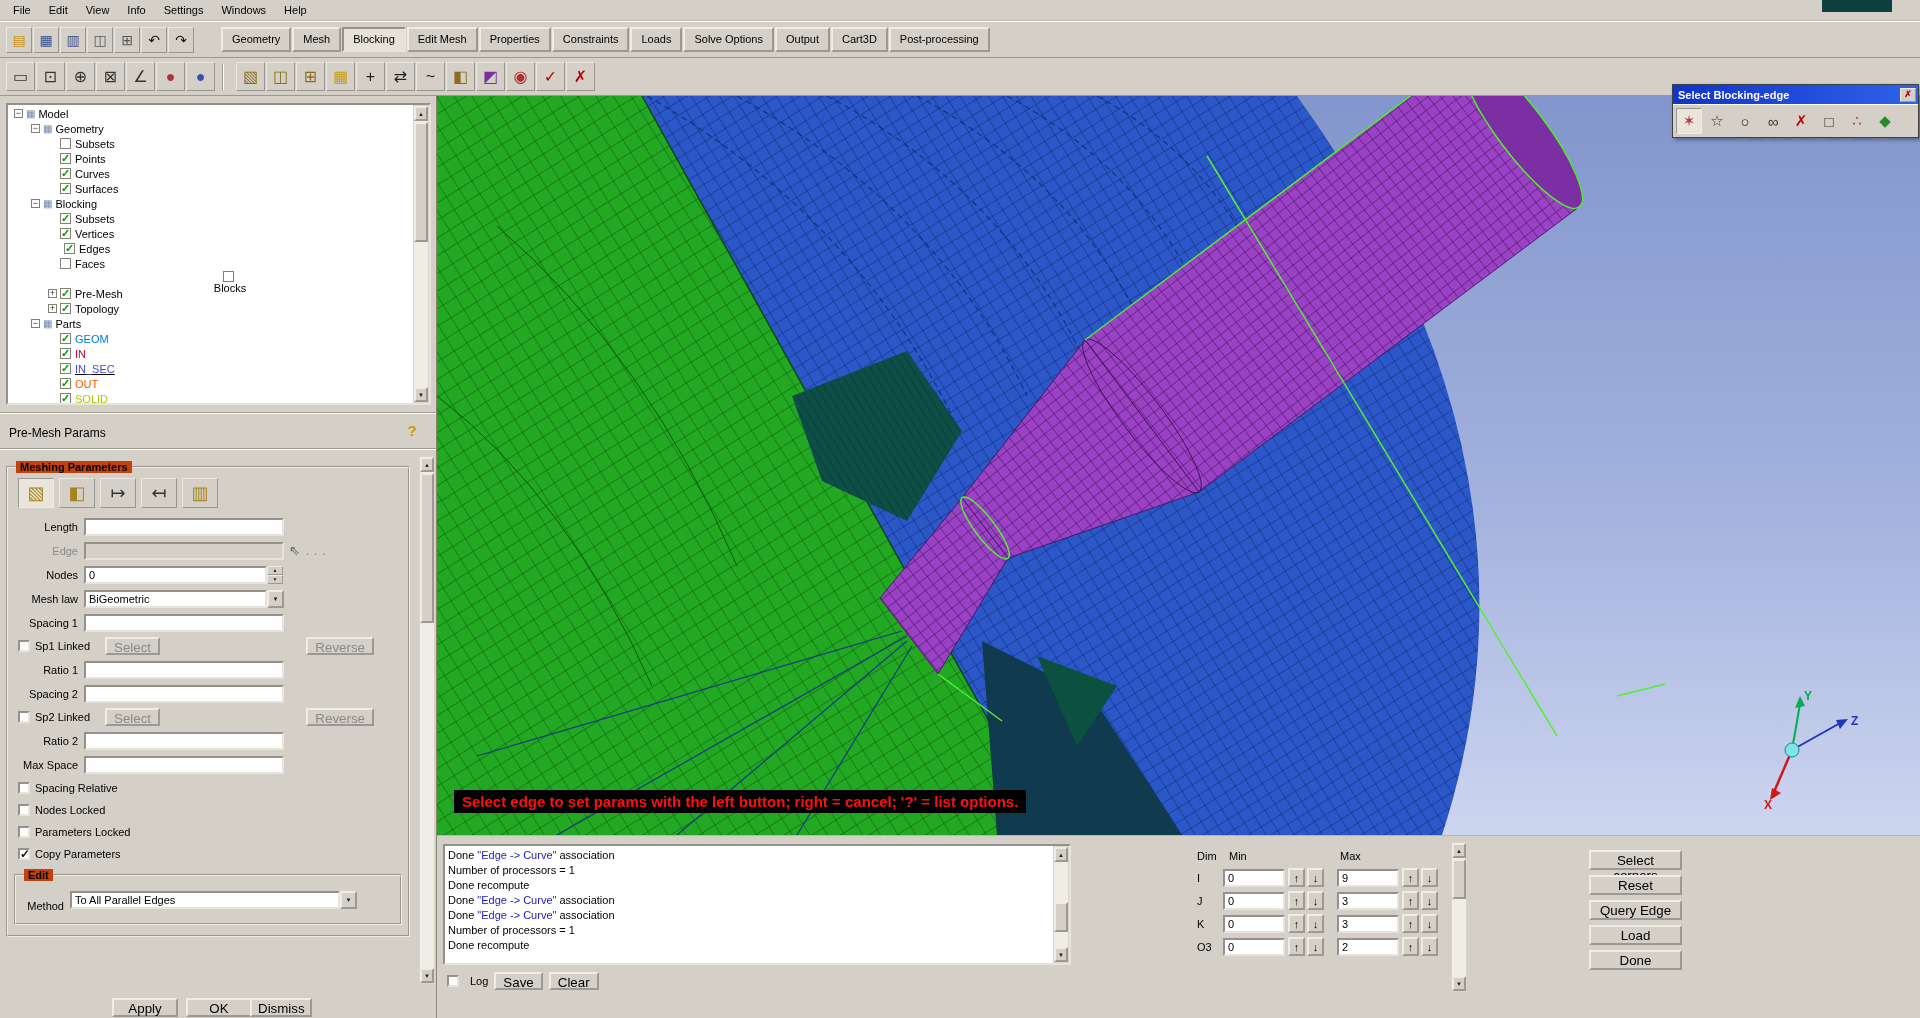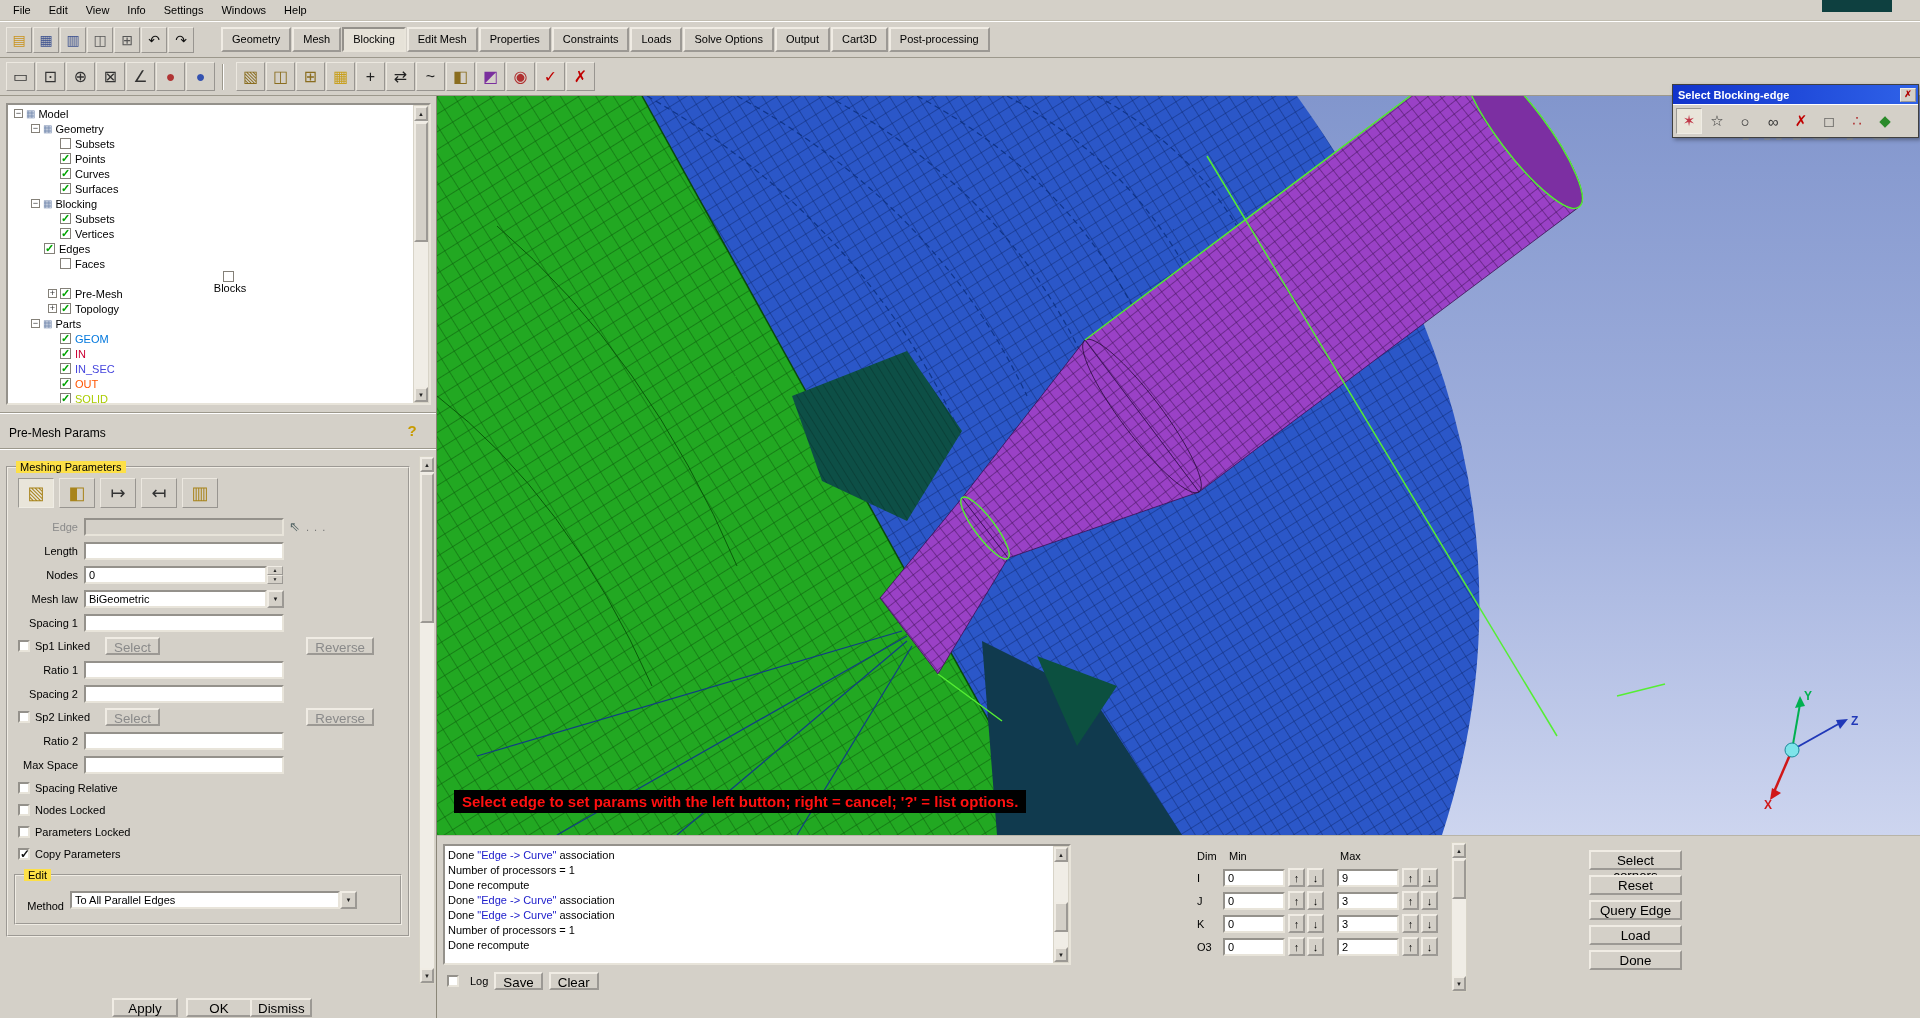--- a/index.html
+++ b/index.html
@@ -35,21 +35,21 @@
 .vsb { position:absolute; width:16px; background:#f0ede6; border:1px solid #d8d4c8; }
 .vsb .sb-up,.vsb .sb-down { position:absolute; left:0; width:14px; height:15px; background:#d4d0c8; border:2px outset #f0ece4; font-size:6px; text-align:center; line-height:10px; padding:0; color:#222; }
 .vsb .sb-up { top:0; } .vsb .sb-down { bottom:0; }
 .vsb .sb-up::before { content:"▲"; } .vsb .sb-down::before { content:"▼"; }
 .vsb .sb-thumb { position:absolute; left:0; width:14px; background:#d4d0c8; border:2px outset #f0ece4; }
 .hr { position:absolute; left:0; width:436px; height:2px; border-top:1px solid #9c988c; border-bottom:1px solid #fff; }
 .panel-title { position:absolute; left:9px; top:330px; font-size:12px; }
 .help-btn { position:absolute; left:402px; top:324px; width:20px; height:20px; background:transparent; border:none; color:#c89b00; font-size:15px; font-weight:bold; }
 .params { position:absolute; left:0; top:360px; width:416px; height:530px; overflow:hidden; }
 .group { position:relative; margin:10px 6px 0; border:2px groove #f0ece4; padding:10px 4px 10px; }
-.group-label { position:absolute; top:-7px; left:8px; background:#fde047; padding:0 4px; font-weight:normal; }
+.group-label { position:absolute; top:-7px; left:8px; background:#c2410c; padding:0 4px; font-weight:bold; }
 .param-icons { display:flex; gap:5px; margin:0 0 8px 6px; }
 .param-icon-btn { width:36px; height:30px; background:#d4d0c8; border:1px outset #ece8e0; font-size:18px; padding:0; }
 .param-icon-btn.pressed { border:1px inset #efece4; background:#e9e5da; }
 .prow { display:flex; align-items:center; height:21px; margin:3px 0; }
 .plbl { width:66px; text-align:right; margin-right:6px; flex:none; }
 .plbl.dis { color:#8a8a8a; }
 .pfield { width:200px; height:18px; background:#fff; border:2px inset #e8e4da; padding:1px 3px; }
 .pfield.dis { background:#d4d0c8; }
 .pfield.withspin { width:183px; }
 .pfield.combo { width:183px; }
@@ -263,21 +263,21 @@
           <div class="tree-row" style="padding-left: 40px;">
             <span class="expander-space"></span>
             <span class="tree-chk on"></span>
             <span class="tree-label">Subsets</span>
           </div>
           <div class="tree-row" style="padding-left: 40px;">
             <span class="expander-space"></span>
             <span class="tree-chk on"></span>
             <span class="tree-label">Vertices</span>
           </div>
-          <div class="tree-row" style="padding-left: 24px;">
+          <div class="tree-row" style="padding-left: 44px;">
             <span class="expander-space"></span>
             <span class="tree-chk on"></span>
             <span class="tree-label">Edges</span>
           </div>
           <div class="tree-row" style="padding-left: 40px;">
             <span class="expander-space"></span>
             <span class="tree-chk"></span>
             <span class="tree-label">Faces</span>
           </div>
           <div class="tree-row" style="padding-left: 40px; flex-direction: column;">
@@ -303,21 +303,21 @@
           <div class="tree-row" style="padding-left: 40px;">
             <span class="expander-space"></span>
             <span class="tree-chk on"></span>
             <span class="tree-label" style="color: rgb(0, 119, 221);">GEOM</span>
           </div>
           <div class="tree-row" style="padding-left: 40px;">
             <span class="expander-space"></span>
             <span class="tree-chk on"></span>
             <span class="tree-label" style="color: rgb(204, 0, 51);">IN</span>
           </div>
-          <div class="tree-row" style="padding-left: 40px;">
+          <div class="tree-row" style="padding-left: 40px; text-decoration: underline;">
             <span class="expander-space"></span>
             <span class="tree-chk on"></span>
             <span class="tree-label" style="color: rgb(68, 68, 221);">IN_SEC</span>
           </div>
           <div class="tree-row" style="padding-left: 40px;">
             <span class="expander-space"></span>
             <span class="tree-chk on"></span>
             <span class="tree-label" style="color: rgb(255, 85, 0);">OUT</span>
           </div>
           <div class="tree-row" style="padding-left: 40px;">
@@ -342,29 +342,29 @@
         <div class="group-label">Meshing Parameters</div>
         <div class="param-icons">
             <button class="param-icon-btn pressed"><span class="glyph" style="color: rgb(168, 132, 28);">▧</span></button>
             <button class="param-icon-btn"><span class="glyph" style="color: rgb(168, 132, 28);">◧</span></button>
             <button class="param-icon-btn"><span class="glyph" style="color: rgb(51, 51, 51);">↦</span></button>
             <button class="param-icon-btn"><span class="glyph" style="color: rgb(51, 51, 51);">↤</span></button>
             <button class="param-icon-btn"><span class="glyph" style="color: rgb(168, 132, 28);">▥</span></button>
           </div>
 
         <div class="prow">
+          <span class="plbl">Length</span>
+          <span class="pfield"></span>
+        </div>
+
+        <div class="prow">
           <span class="plbl dis">Edge</span>
           <span class="pfield dis"></span>
           <span class="pick-icon">⇖</span>
           <span class="more-label">. . .</span>
-        </div>
-
-        <div class="prow">
-          <span class="plbl">Length</span>
-          <span class="pfield"></span>
         </div>
 
         <div class="prow">
           <span class="plbl">Nodes</span>
           <span class="pfield withspin">0</span>
           <span class="spin-col">
             <button class="spin up"></button>
             <button class="spin down"></button>
           </span>
         </div>

